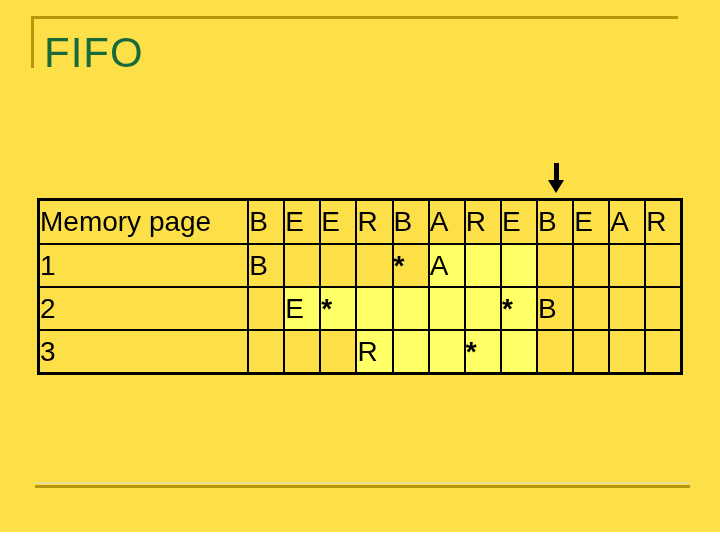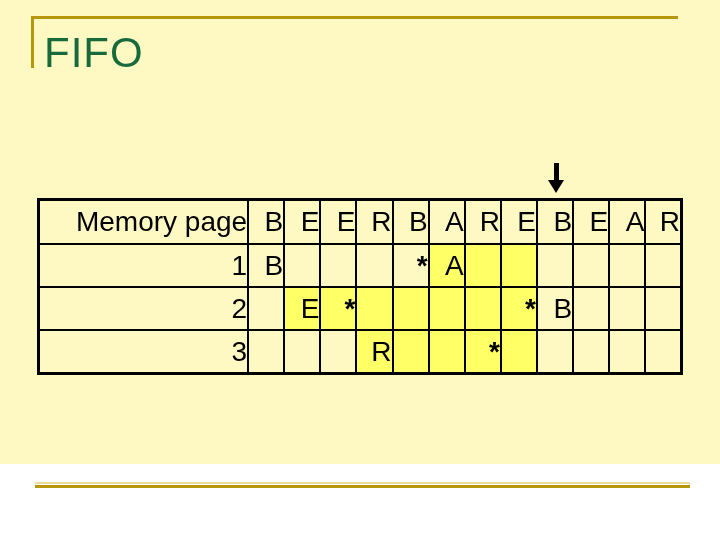--- a/index.html
+++ b/index.html
@@ -2,21 +2,21 @@
 <html style="--title_green: #186A3C; --accent_gold: #B8960C; --accent_gold_light: #E9DD9B; --highlight_yellow: #FFFF66; --letter_purple: #C87CC8; --star_red: #CC0000; --table_border: #000000;"><head>
 <meta charset="utf-8">
 <style>
   html, body {
     margin: 0; padding: 0;
     width: 720px; height: 540px;
     background: #ffffff;
     font-family: "Liberation Sans", sans-serif;
     overflow: hidden;
   }
-  .slide { position: relative; width: 720px; height: 464px; background: #fef9c3; }
+  .slide { position: relative; width: 720px; height: 532px; background: #fde047; }
 
   
   .accent-line-top {
     position: absolute; left: 33px; top: 16px;
     width: 645px; height: 3px; background: var(--accent_gold);
   }
   .accent-line-left {
     position: absolute; left: 31px; top: 16px;
     width: 3px; height: 52px; background: var(--accent_gold);
   }
@@ -48,21 +48,21 @@
   }
 
   
   table.fifo {
     position: absolute; left: 37px; top: 198px;
     border-collapse: collapse; table-layout: fixed;
     width: 646px;
   }
   table.fifo td {
     border: 2px solid var(--table_border);
-    text-align: right; vertical-align: middle;
+    text-align: left; vertical-align: middle;
     font-size: 28px; color: #000;
     padding: 0; overflow: hidden;
     height: 41px;
   }
   table.fifo tr.header-row td { height: 42px; }
   table.fifo { border: 3px solid var(--table_border); }
   td.label-cell { width: 209px; }
   td.ref-cell, td.data-cell { width: 36px; }
   td.hl { background: var(--highlight_yellow); }
   td.purple { color: var(--letter_purple); }

